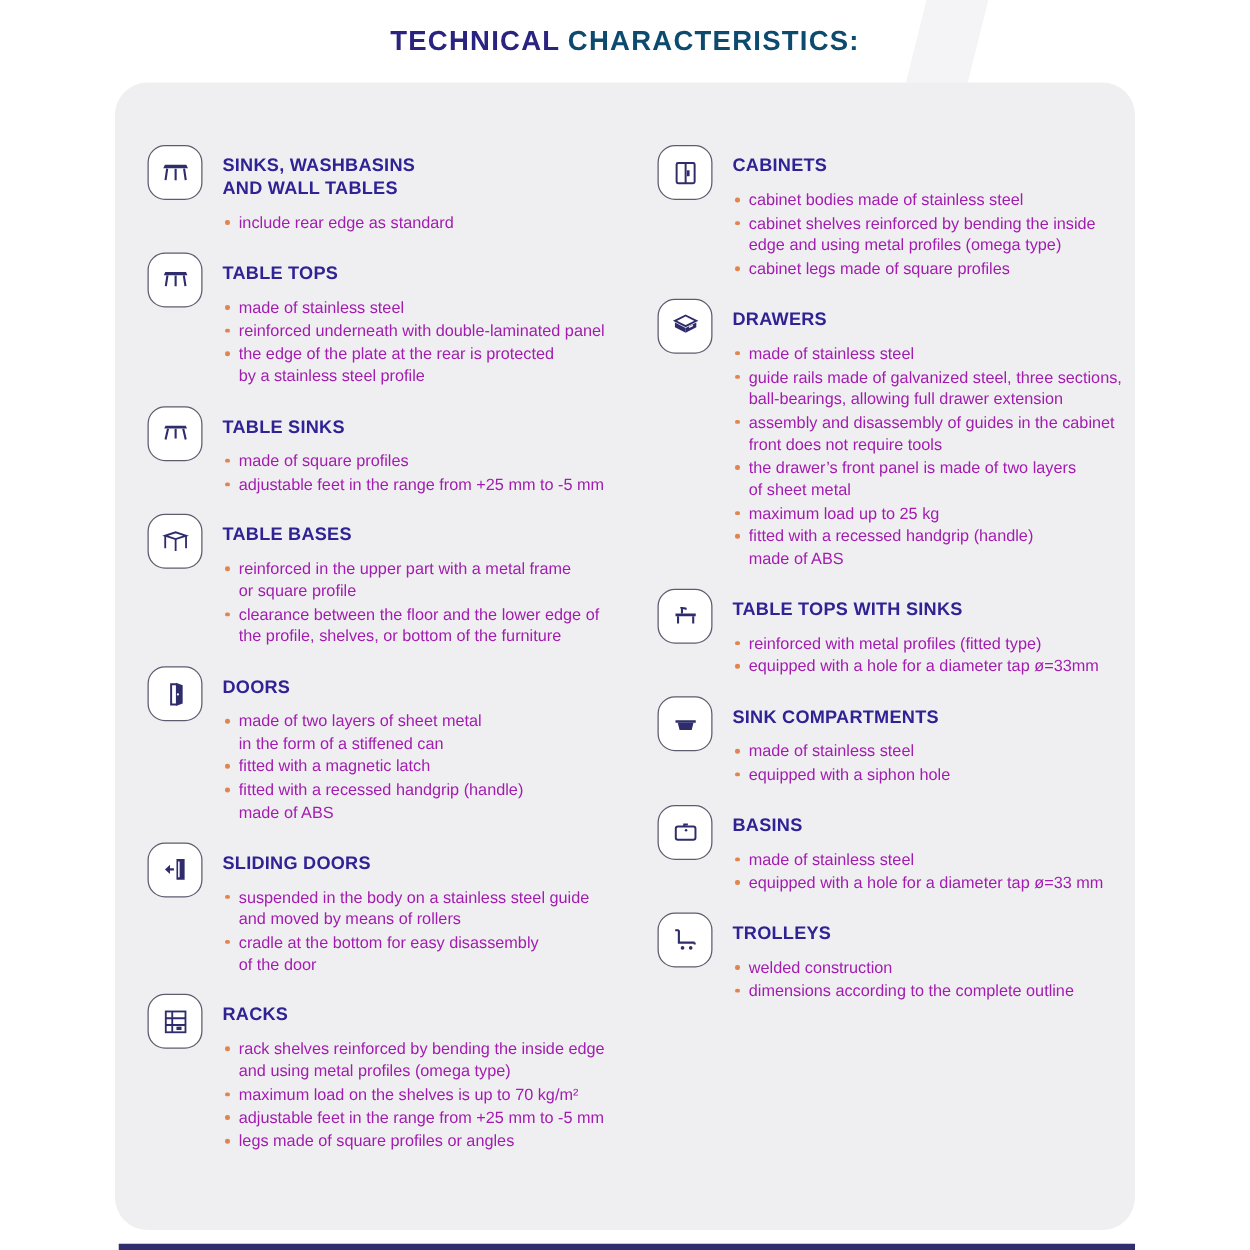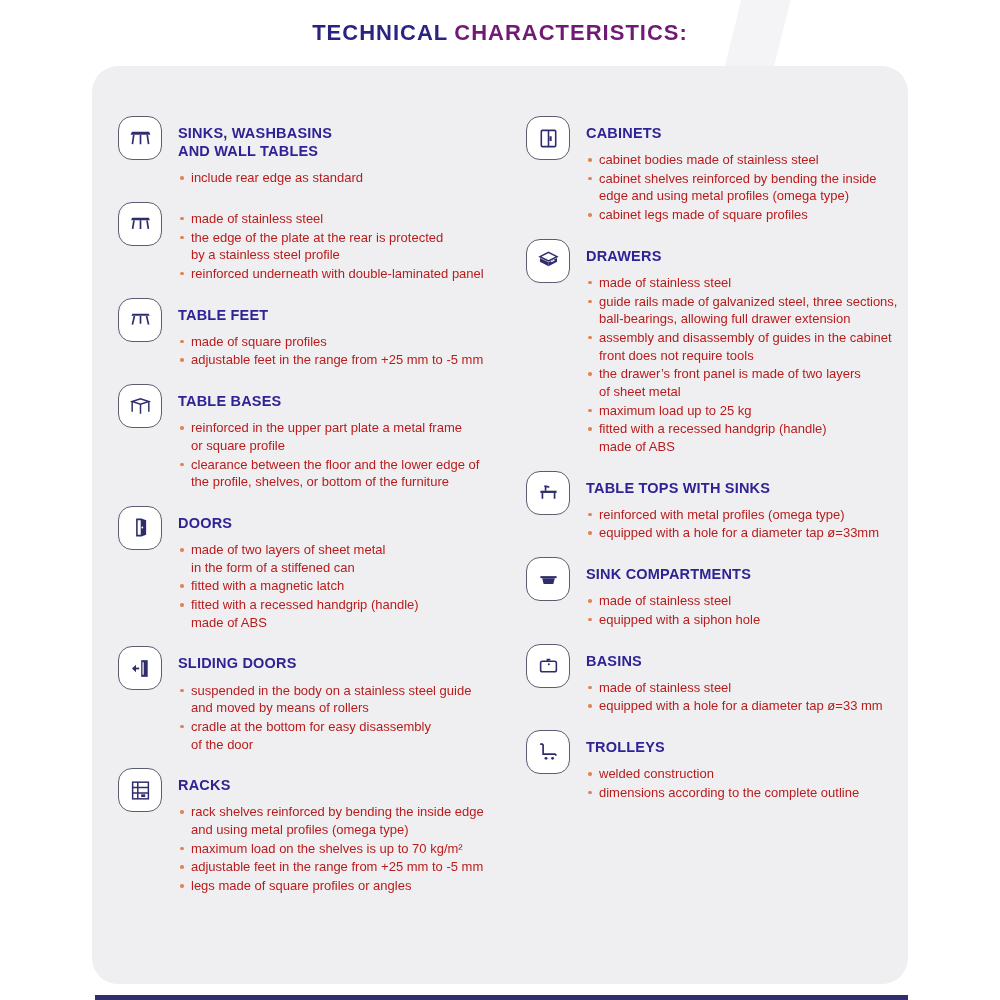--- a/index.html
+++ b/index.html
@@ -9,21 +9,21 @@
     font-family:"Liberation Sans", sans-serif;
   }
   .stripe{
     position:absolute;top:-35px;left:722px;width:48px;height:230px;
     background:#f4f4f6;transform:rotate(14deg);z-index:0;
   }
   .page-title{
     position:absolute;top:20px;left:0;width:100%;text-align:center;
     font-size:22px;font-weight:800;letter-spacing:1px;color:#2b2380;z-index:2;
   }
-  .page-title .accent{color:#701a75;margin-left:6px;}
+  .page-title .accent{color:#0c4a6e;margin-left:6px;}
   .card{
     position:absolute;left:92px;top:66px;width:816px;height:918px;
     background:#efeff1;border-radius:26px;z-index:1;
   }
   .col{position:absolute;top:50px;}
   #col-left{left:26px;width:402px;}
   #col-right{left:434px;width:400px;}
   .item{display:flex;align-items:flex-start;margin-bottom:14px;}
   .icon-box{
     flex:0 0 44px;width:44px;height:44px;box-sizing:border-box;
@@ -32,21 +32,21 @@
   }
   .icon-box svg{width:27px;height:27px;display:block;}
   .item-body{padding-top:8px;min-width:0;}
   .item-title{
     margin:0 0 9px;font-size:14.5px;font-weight:700;color:#2f2394;
     letter-spacing:.2px;line-height:1.25;white-space:pre-line;
   }
   .bullets{list-style:none;margin:0;padding:0;}
   .bullets li{
     position:relative;padding-left:13px;font-size:13px;line-height:1.36;
-    color:#b91c1c;white-space:pre-line;margin-bottom:1px;
+    color:#a21caf;white-space:pre-line;margin-bottom:1px;
   }
   .bullets li::before{
     content:"";position:absolute;left:2px;top:7px;width:3.5px;height:3.5px;
     border-radius:50%;background:#e0854f;
   }
   .bottom-bar{
     position:absolute;left:95px;bottom:0;width:813px;height:5px;
     background:#302e6e;z-index:2;
   }
 </style>
@@ -77,56 +77,57 @@
     </div>
   </div>
       <div class="item">
     <div class="icon-box">
           <svg viewBox="0 0 24 24">
     <path d="M4.6 6.8h14.8l1 2.2H3.6z" fill="#2e2c6b"></path>
     <path d="M6.2 9.2L5 16.8M12 9.2v7.6M17.8 9.2l1.2 7.6" stroke="#2e2c6b" stroke-width="1.5" fill="none"></path>
   </svg>
         </div>
     <div class="item-body">
+      <h2 class="item-title">TABLE TOPS</h2>
       <ul class="bullets">
             <li>made of stainless steel</li>
+            <li>reinforced underneath with double-laminated panel</li>
             <li>the edge of the plate at the rear is protected
 by a stainless steel profile</li>
-            <li>reinforced underneath with double-laminated panel</li>
           </ul>
     </div>
   </div>
       <div class="item">
     <div class="icon-box">
           <svg viewBox="0 0 24 24">
     <path d="M4.8 6.8h14.4l.9 1.9H3.9z" fill="#2e2c6b"></path>
     <path d="M6.6 8.9L4.8 16.6M12 8.9v6.9M17.4 8.9l1.8 7.7" stroke="#2e2c6b" stroke-width="1.5" fill="none"></path>
   </svg>
         </div>
     <div class="item-body">
-      <h2 class="item-title">TABLE FEET</h2>
+      <h2 class="item-title">TABLE SINKS</h2>
       <ul class="bullets">
             <li>made of square profiles</li>
             <li>adjustable feet in the range from +25 mm to -5 mm</li>
           </ul>
     </div>
   </div>
       <div class="item">
     <div class="icon-box">
           <svg viewBox="0 0 24 24">
     <g stroke="#2e2c6b" stroke-width="1.3" fill="none">
       <path d="M4.6 7.6L12 5.2l7.4 2.4L12 10z"></path>
       <path d="M4.6 7.6v9M19.4 7.6v9M12 10v8.4"></path>
     </g>
   </svg>
         </div>
     <div class="item-body">
       <h2 class="item-title">TABLE BASES</h2>
       <ul class="bullets">
-            <li>reinforced in the upper part plate a metal frame
+            <li>reinforced in the upper part with a metal frame
 or square profile</li>
             <li>clearance between the floor and the lower edge of
 the profile, shelves, or bottom of the furniture</li>
           </ul>
     </div>
   </div>
       <div class="item">
     <div class="icon-box">
           <svg viewBox="0 0 24 24">
     <path d="M12.4 4.8H8.8v14.4h3.6" stroke="#2e2c6b" stroke-width="1.4" fill="none"></path>
@@ -237,21 +238,21 @@
           <svg viewBox="0 0 24 24">
     <path d="M4.8 10.4h14.4v2H4.8z" fill="#2e2c6b"></path>
     <path d="M6.6 12.4v5.2M17.4 12.4v5.2" stroke="#2e2c6b" stroke-width="1.5" fill="none"></path>
     <path d="M9.4 10.4V6.8h2.6M12 6.4v1.4" stroke="#2e2c6b" stroke-width="1.5" fill="none"></path>
     <path d="M8.2 5.8h2v1.2h-2z" fill="#2e2c6b"></path>
   </svg>
         </div>
     <div class="item-body">
       <h2 class="item-title">TABLE TOPS WITH SINKS</h2>
       <ul class="bullets">
-            <li>reinforced with metal profiles (omega type)</li>
+            <li>reinforced with metal profiles (fitted type)</li>
             <li>equipped with a hole for a diameter tap ø=33mm</li>
           </ul>
     </div>
   </div>
       <div class="item">
     <div class="icon-box">
           <svg viewBox="0 0 24 24">
     <path d="M4.8 9h14.4v1.8H4.8z" fill="#2e2c6b"></path>
     <path d="M6.4 10.8l1.3 5.2h8.6l1.3-5.2z" fill="#2e2c6b"></path>
   </svg>

